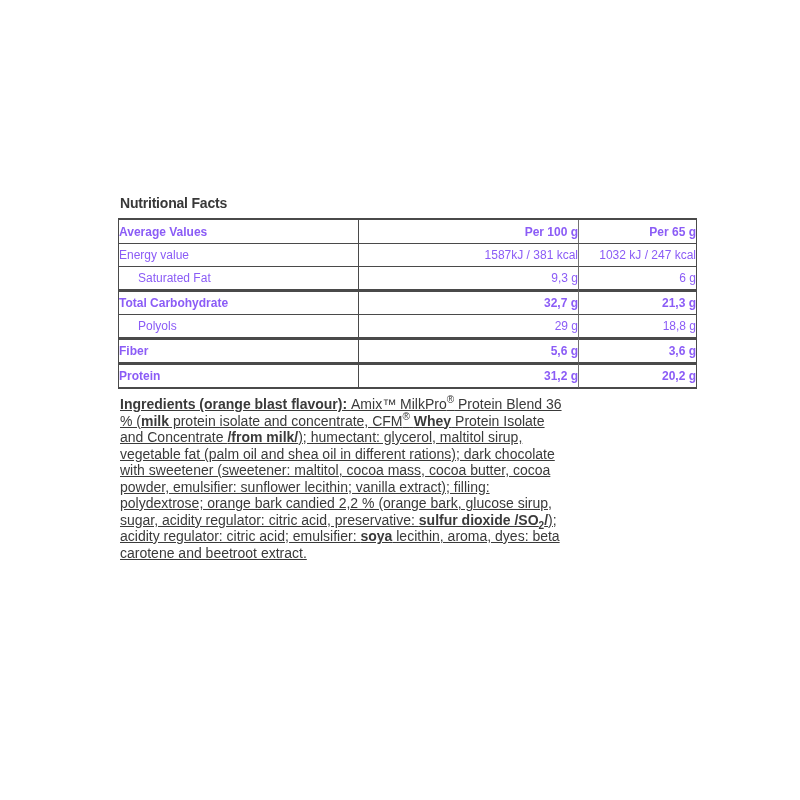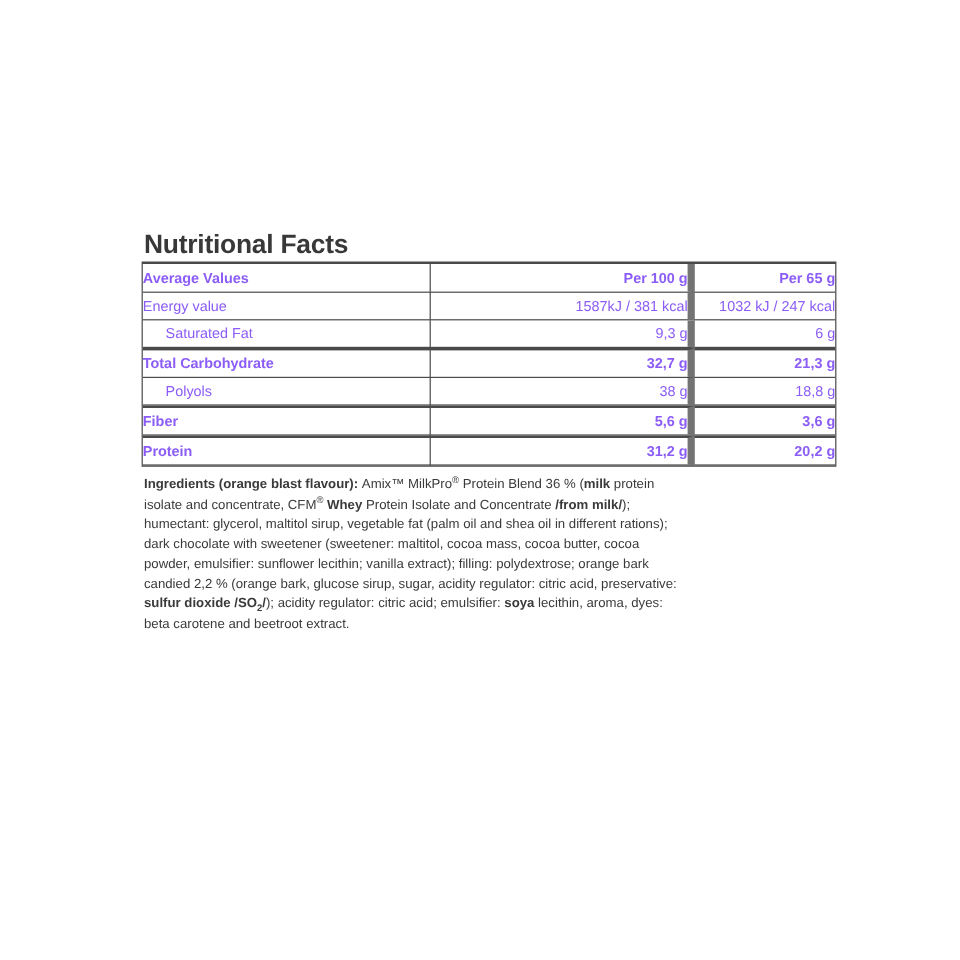--- a/index.html
+++ b/index.html
@@ -14,21 +14,21 @@
     font-family: "Liberation Sans", "DejaVu Sans", sans-serif;
     color: #3a3a3a;
   }
   .sheet {
     position: absolute;
     left: 118px;
     top: 194px;
     width: 578px;
   }
   .page-title {
-    font-size: 22px;
+    font-size: 14px;
     line-height: 19px;
     font-weight: bold;
     letter-spacing: -0.2px;
     color: #383838;
     margin: 0 0 5px 2px;
   }
   table.nutrition {
     width: 578px;
     table-layout: fixed;
     border-collapse: separate;
@@ -46,30 +46,31 @@
     height: 22px;
     padding: 0;
     vertical-align: middle;
     border-bottom: 1px solid #4a4a4a;
     white-space: nowrap;
     overflow: hidden;
   }
   table.nutrition th { height: 23px; font-weight: bold; }
   .cell-label { text-align: left; padding-left: 5px; border-right: 1px solid #4a4a4a; }
   .cell-val   { text-align: right; padding-right: 7px; }
-  .cell-val.mid { border-right: 6px solid #737373; }
+  .cell-val.mid { border-right: 1px solid #737373; }
   tr.bold td { font-weight: bold; border-top: 2px solid #4a4a4a; }
   tr.indent td.cell-label { padding-left: 19px; }
   .ingredients {
     width: 447px;
     margin: 7px 0 0 2px;
-    font-size: 11px;
+    font-size: 14px;
     line-height: 16.5px;
     color: #3a3a3a;
     text-align: left;
+    text-decoration: underline;
   }
   .ingredients b { font-weight: bold; }
   .ingredients sup { font-size: 0.72em; line-height: 0; vertical-align: super; }
   .ingredients sub { font-size: 0.72em; line-height: 0; vertical-align: sub; }
 </style>
 </head>
 <body>
 
 <div class="sheet">
 
@@ -99,21 +100,21 @@
           <td class="cell-val mid">9,3 g</td>
           <td class="cell-val">6 g</td>
         </tr>
         <tr class="bold">
           <td class="cell-label">Total Carbohydrate</td>
           <td class="cell-val mid">32,7 g</td>
           <td class="cell-val">21,3 g</td>
         </tr>
         <tr class="indent">
           <td class="cell-label">Polyols</td>
-          <td class="cell-val mid">38 g</td>
+          <td class="cell-val mid">29 g</td>
           <td class="cell-val">18,8 g</td>
         </tr>
         <tr class="bold">
           <td class="cell-label">Fiber</td>
           <td class="cell-val mid">5,6 g</td>
           <td class="cell-val">3,6 g</td>
         </tr>
         <tr class="bold">
           <td class="cell-label">Protein</td>
           <td class="cell-val mid">31,2 g</td>

